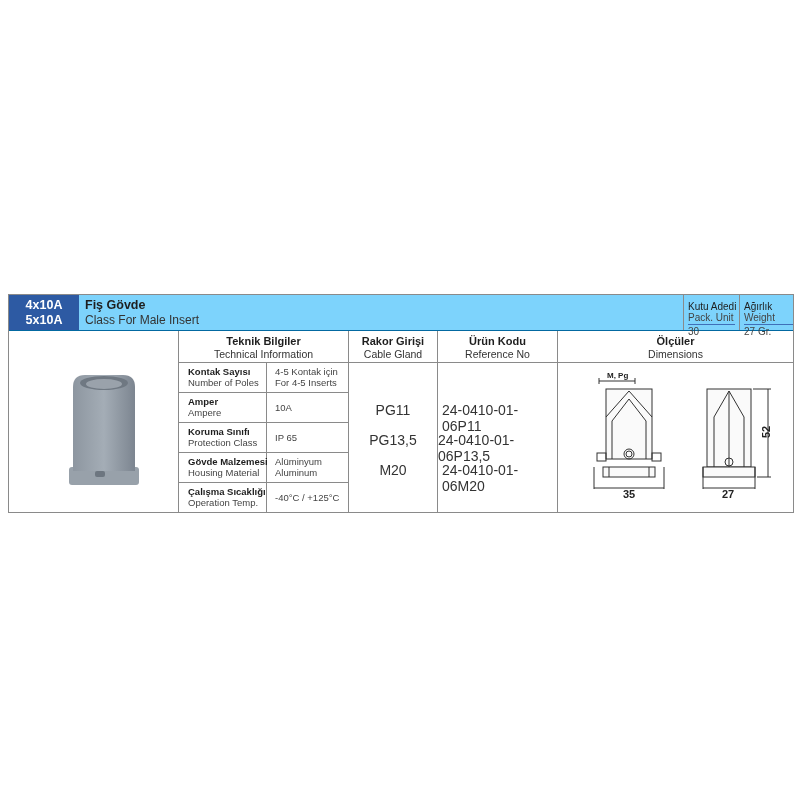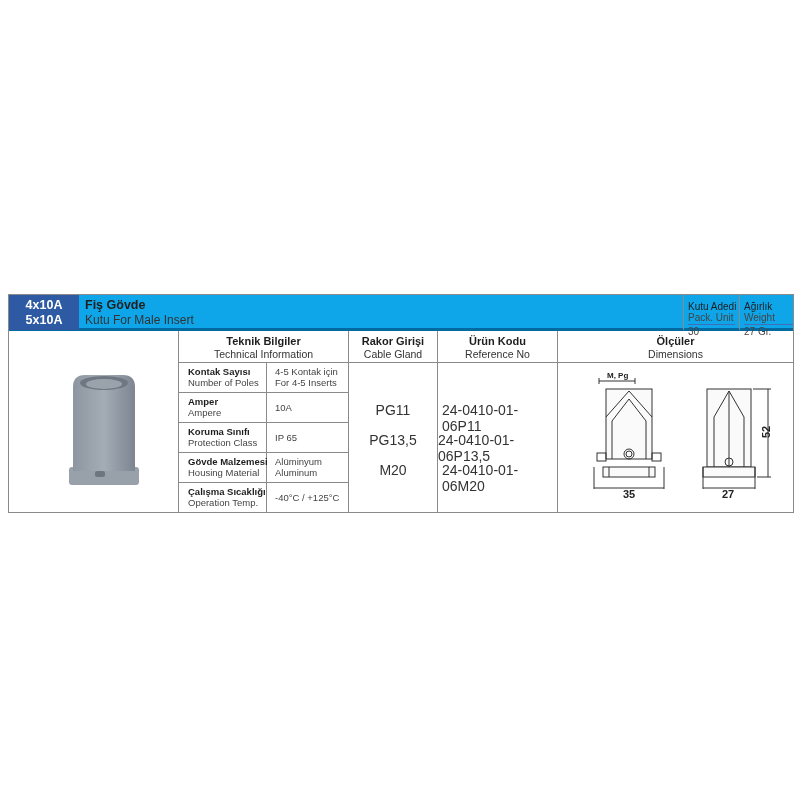--- a/index.html
+++ b/index.html
@@ -1,19 +1,19 @@
 <!DOCTYPE html>
 <html><head>
 <meta charset="utf-8">
 <style>
   * { box-sizing: border-box; margin: 0; padding: 0; }
   body { width: 800px; height: 800px; background: #ffffff; position: relative; font-family: "Liberation Sans", sans-serif; color: #2a2a2a; overflow: hidden; }
   .abs { position: absolute; }
   .card { position: absolute; left: 8px; top: 294px; width: 786px; height: 219px; border: 1px solid #8a8a8a; background: #fff; }
-  .head { position: absolute; left: 0; top: 0; width: 784px; height: 36px; background: #0ea5e9; border-bottom: 3px solid #0369a1; }
+  .head { position: absolute; left: 0; top: 0; width: 784px; height: 36px; background: #7dd3fc; border-bottom: 1px solid #0369a1; }
   .badge { position: absolute; left: 0; top: 0; width: 70px; height: 35px; background: #2d5aa3; color: #fff; font-weight: bold; font-size: 12.5px; line-height: 15px; text-align: center; padding-top: 3px; }
   .title-bold { position: absolute; left: 76px; top: 3px; font-size: 12.5px; font-weight: bold; color: #1e1e1e; }
   .title-sub { position: absolute; left: 76px; top: 18px; font-size: 12px; color: #333; }
   .pk { position: absolute; top: 0; height: 35px; border-left: 1px solid #8a8a8a; font-size: 10px; padding-left: 4px; }
   .pk .b { font-weight: normal; color: #1e1e1e; line-height: 11px; padding-top: 6px; }
   .pk .n { color: #444; line-height: 11px; border-bottom: 1.5px solid #3f6fb8; padding-bottom: 1px; margin-right: 4px; }
   .pk .v { color: #444; line-height: 11px; padding-top: 1px; }
   .vline { position: absolute; width: 1px; background: #8a8a8a; }
   .hline { position: absolute; height: 1px; background: #8a8a8a; }
   .colhead { position: absolute; top: 37px; height: 30px; text-align: center; }
@@ -29,21 +29,21 @@
 </head>
 <body>
 
 <div class="card">
   <div class="head">
     <div class="badge">
       <div>4x10A</div>
       <div>5x10A</div>
     </div>
     <div class="title-bold">Fiş Gövde</div>
-    <div class="title-sub">Kutu For Male Insert</div>
+    <div class="title-sub">Class For Male Insert</div>
     <div class="pk" style="left:674px;width:56px;">
       <div class="b">Kutu Adedi</div>
       <div class="n">Pack. Unit</div>
       <div class="v">30</div>
     </div>
     <div class="pk" style="left:730px;width:54px;">
       <div class="b">Ağırlık</div>
       <div class="n" style="margin-right:0">Weight</div>
       <div class="v">27 Gr.</div>
     </div>

